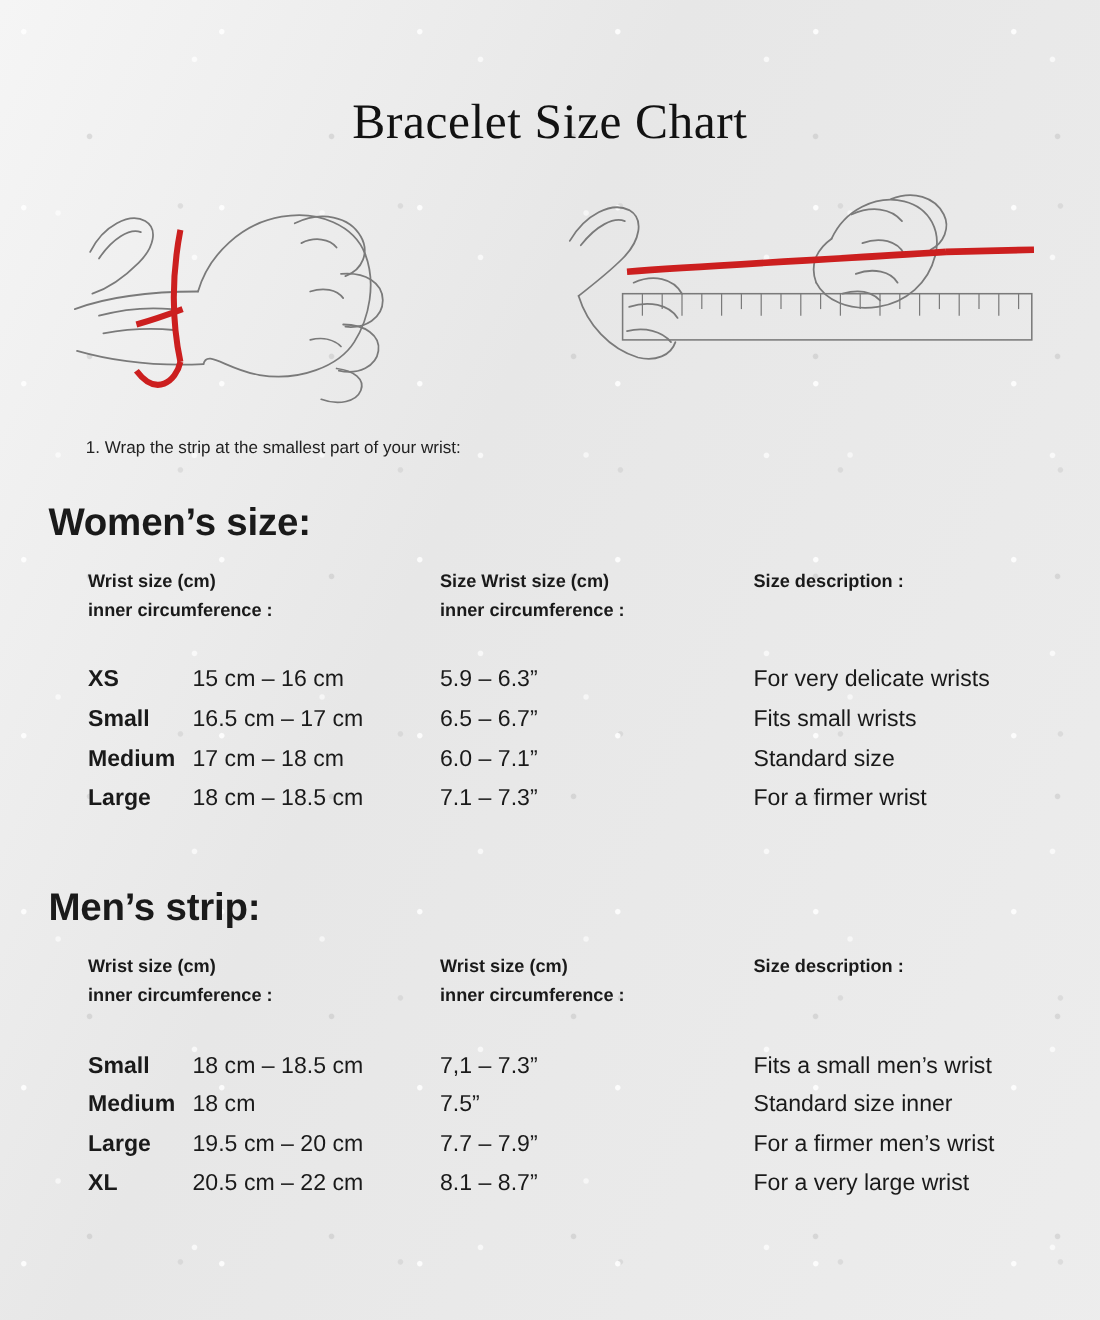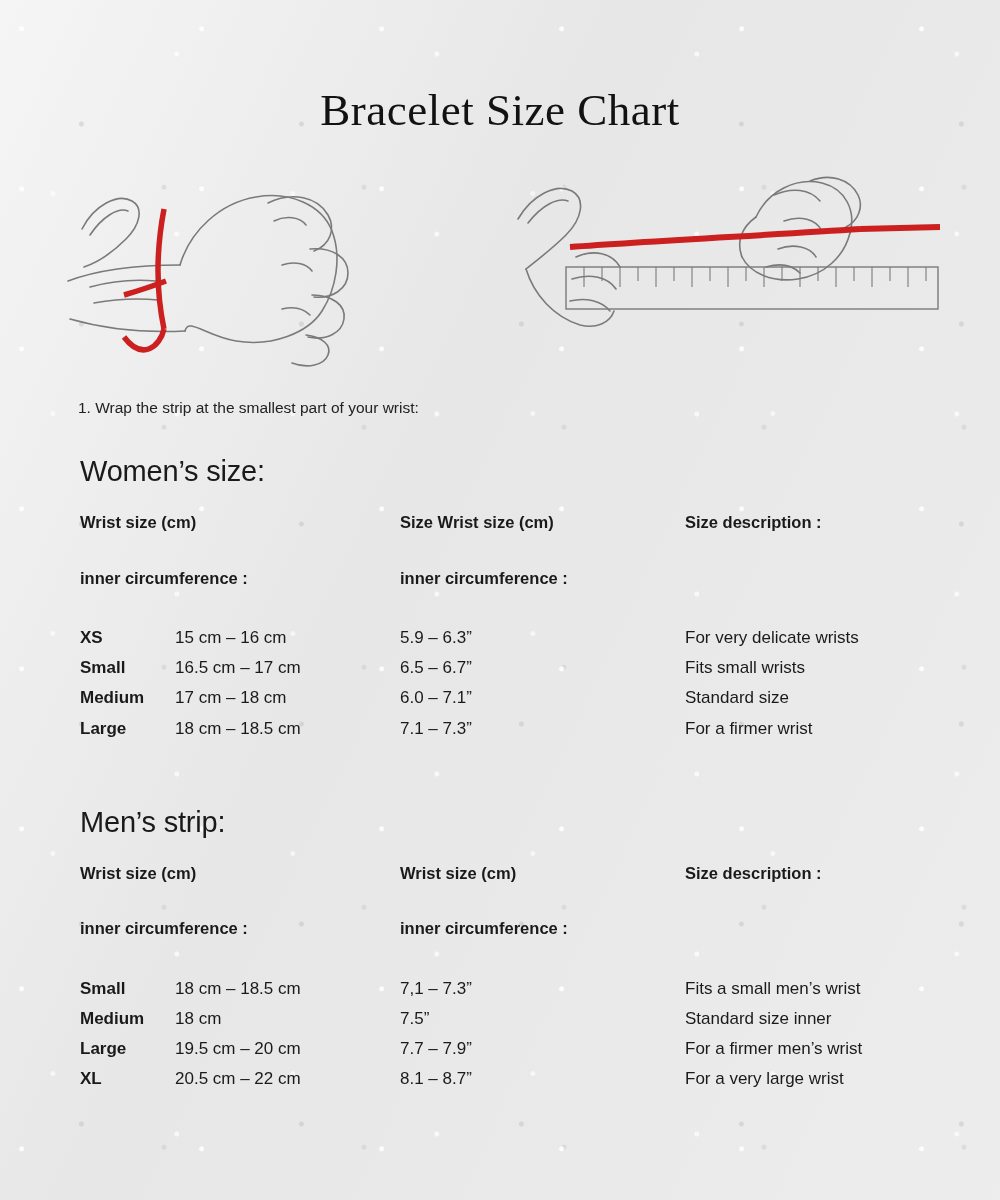--- a/index.html
+++ b/index.html
@@ -65,48 +65,48 @@
   }
   .caption-left {
     width: 520px;
     padding-left: 18px;
   }
   .caption-right {
     flex: 1;
     padding-left: 42px;
   }
   .section-heading {
-    font-size: 29px;
-    font-weight: normal;
-    padding-left: 80px;
+    font-size: 35px;
+    font-weight: bold;
+    padding-left: 44px;
     letter-spacing: -0.2px;
   }
   .women-heading { padding-top: 38px; }
   .men-heading   { padding-top: 62px; }
 
   table.size-table {
     border-collapse: collapse;
     margin-left: 80px;
     margin-top: 22px;
     font-size: 17px;
   }
   table.size-table th {
     text-align: left;
     font-weight: bold;
     font-size: 16.5px;
     padding: 0 0 0 0;
     vertical-align: top;
     line-height: 1.55;
   }
-  table.size-table th .thline2 { display: block; margin-top: 30px; }
+  table.size-table th .thline2 { display: block; }
   table.size-table td {
     padding: 3px 0;
     vertical-align: top;
     line-height: 1.42;
-    font-size: 17px;
+    font-size: 21px;
     color: #1a1a1a;
   }
   .col-label { width: 95px; font-weight: bold; }
   .col-range { width: 225px; }
   .col-inch  { width: 285px; }
   .col-desc  { width: 300px; }
   .spacer-row td { height: 26px; padding: 0; }
   .hand-svg { display: block; }
 </style>
 </head>

